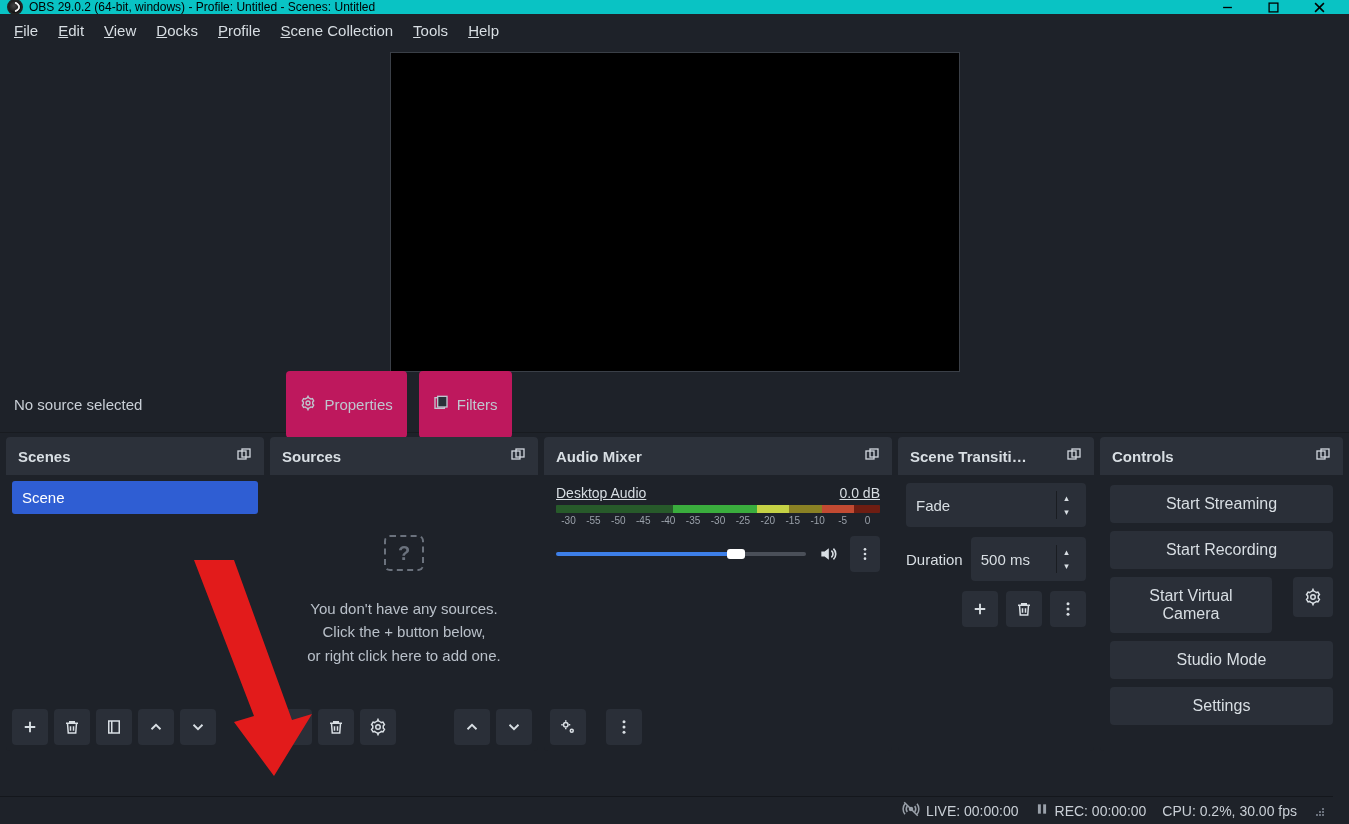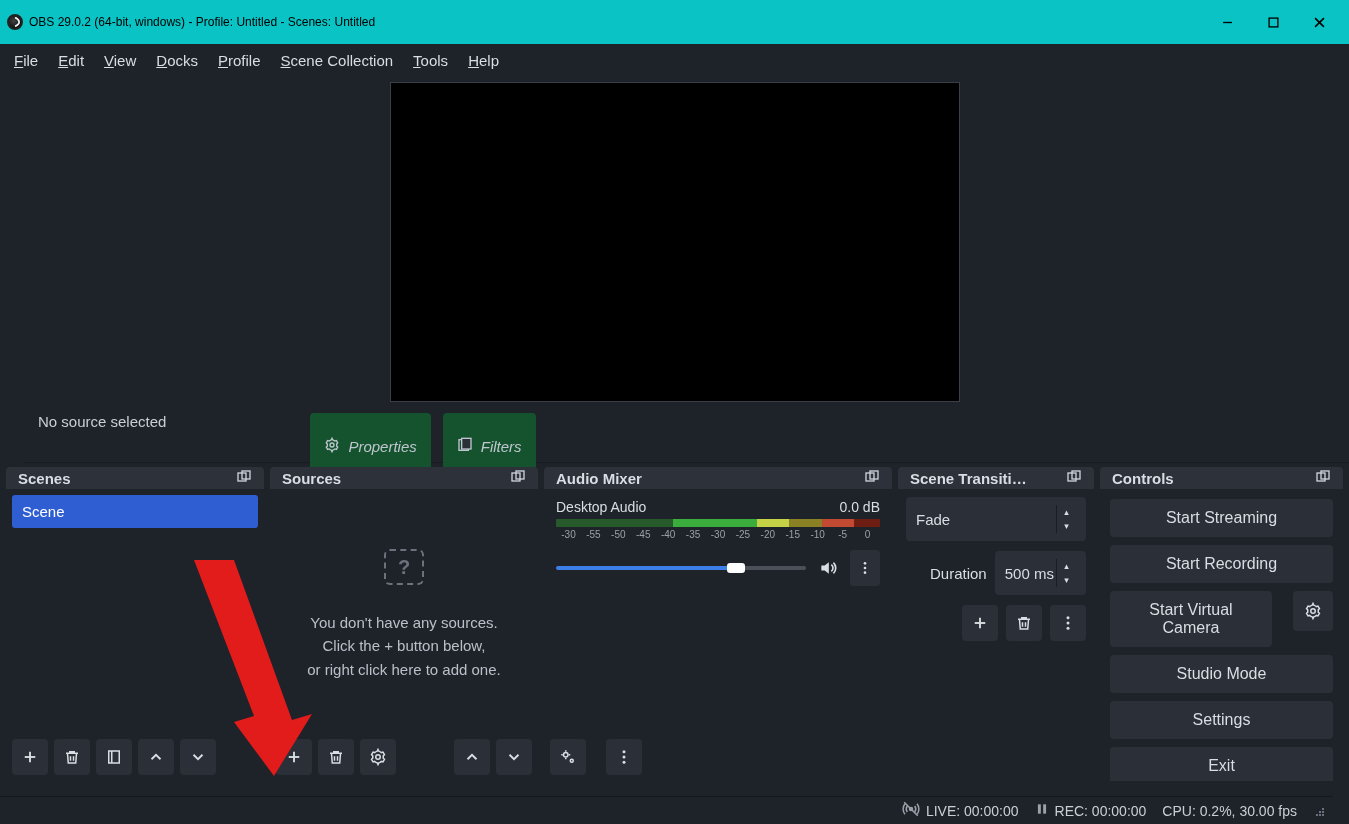--- a/index.html
+++ b/index.html
@@ -8,21 +8,21 @@
     background: #1e2229;
     color: #d8dee3;
     width: 1349px;
     height: 824px;
     overflow: hidden;
     position: relative;
   }
   
   .titlebar {
     background: #09c3c4;
-    height: 44px;
+    height: 14px;
     display: flex;
     align-items: center;
     padding: 0 6px;
     color: #000;
     font-size: 12px;
     border: 1px solid #09c3c4;
   }
   .titlebar .logo {
     width: 16px; height: 16px; margin-right: 6px;
     border-radius: 50%;
@@ -64,40 +64,38 @@
     background: #1e2229;
   }
   .preview {
     width: 570px; height: 320px; background: #000;
     border: 1px solid #3a3f47;
   }
   
   .source-toolbar {
     background: #1e2229;
     display: flex;
-    align-items: flex-start;
+    align-items: center;
     padding: 6px 14px;
     gap: 12px;
     height: 56px;
     border-bottom: 1px solid #181b20;
-    margin-left: 24px;
   }
   .src-label { font-size: 15px; color: #c9cfd6; }
   .btn {
-    background: #14532d;
+    background: #be185d;
     border: none;
     color: #bfc6cf;
     padding: 24px 14px;
     font-size: 15px;
     border-radius: 4px;
     display: inline-flex;
     align-items: center;
     gap: 8px;
     cursor: pointer;
-    font-style: italic;
   }
   
   .docks {
     display: flex;
     gap: 6px;
     padding: 4px 6px 6px 6px;
     height: 324px;
   }
   .dock {
     background: #1e2229;
@@ -106,21 +104,21 @@
     flex-direction: column;
     overflow: hidden;
   }
   .dock-header {
     background: #2c313a;
     padding: 8px 12px;
     display: flex;
     align-items: center;
     font-weight: 600;
     font-size: 15px;
-    height: 22px;
+    height: 38px;
   }
   .dock-header .pop-icon {
     margin-left: auto;
     cursor: pointer;
   }
   .dock-body {
     flex: 1;
     padding: 4px;
     position: relative;
     display:flex;
@@ -161,21 +159,21 @@
   .sources-empty .qbox {
     width: 40px; height: 36px;
     margin: 0 auto 26px auto;
     border: 2px dashed #6b727d;
     border-radius: 6px;
     display:flex;align-items:center;justify-content:center;
     color:#6b727d;font-weight:700;font-size:20px;
   }
   
   .audio-row { padding: 6px 8px 4px 8px; }
-  .audio-top { display:flex; font-size:14px; }
+  .audio-top { display:flex; font-size:14px;text-decoration:underline; }
   .audio-top .db { margin-left:auto; }
   .meter {
     height: 8px;
     margin-top: 4px;
     background: linear-gradient(to right,
        #275a2a 0%, #275a2a 36%,
        #3aad3d 36%, #3aad3d 62%,
        #c5d245 62%, #c5d245 72%,
        #8a8124 72%, #8a8124 82%,
        #c24a32 82%, #c24a32 92%,
@@ -210,21 +208,21 @@
   .trans-body { padding: 8px; font-size:15px; }
   .select {
     background:#2a2f38; border-radius:4px; padding:8px 10px;
     display:flex; align-items:center; position:relative;
   }
   .spin {
     width:20px; display:flex; flex-direction:column; margin-left:auto;
     border-left:1px solid #1a1d22;
   }
   .spin div { height:14px; display:flex;align-items:center;justify-content:center; font-size:9px; cursor:pointer;}
-  .trans-row { display:flex; align-items:center; gap:8px; margin-top:10px;margin-left:24px; }
+  .trans-row { display:flex; align-items:center; gap:8px; margin-top:10px; }
   .trans-row .select { flex:1; }
   .trans-btns { display:flex; gap:8px; margin-top:10px; margin-left:auto; justify-content:flex-end;}
   
   .controls-body { padding:10px; display:flex; flex-direction:column; gap:8px; }
   .ctrl-btn {
     background:#2a2f38; border:none; color:#d8dee3;
     padding:10px; font-size:16px; border-radius:4px; cursor:pointer;
   }
   .ctrl-row { display:flex; gap:21px; }
   .ctrl-row .ctrl-btn:first-child { flex:1; }
@@ -558,21 +556,20 @@
         <button class="ctrl-btn">Start Virtual Camera</button>
         <div class="iconbtn">
           <svg viewBox="0 0 24 24" fill="none" stroke="#d8dee3" stroke-width="2">
               <circle cx="12" cy="12" r="3"></circle>
               <path d="M12 2l1 2.2a8 8 0 013.3 1.9l2.3-.7 2 3.4-1.7 1.7a8 8 0 010 3l1.7 1.7-2 3.4-2.3-.7A8 8 0 0113 19.8L12 22l-1-2.2a8 8 0 01-3.3-1.9l-2.3.7-2-3.4 1.7-1.7a8 8 0 010-3L3.4 8.8l2-3.4 2.3.7A8 8 0 0111 4.2L12 2z"></path>
             </svg>
         </div>
       </div>
       <button class="ctrl-btn">Studio Mode</button>
       <button class="ctrl-btn">Settings</button>
-      <button class="ctrl-btn">Exit</button>
     </div>
   </div>
 
 </div>
 
 <div class="statusbar">
   <div class="status-item">
     <span>
       <svg width="18" height="18" viewBox="0 0 24 24" fill="none" stroke="#9aa1aa" stroke-width="2">
           <circle cx="12" cy="12" r="2" fill="#9aa1aa"></circle>

